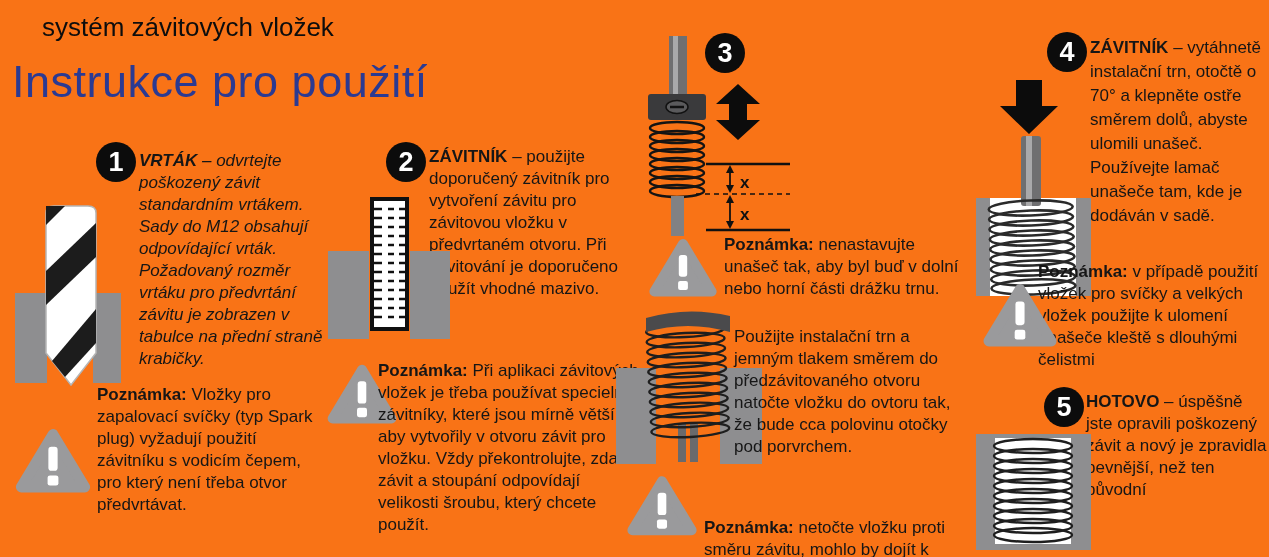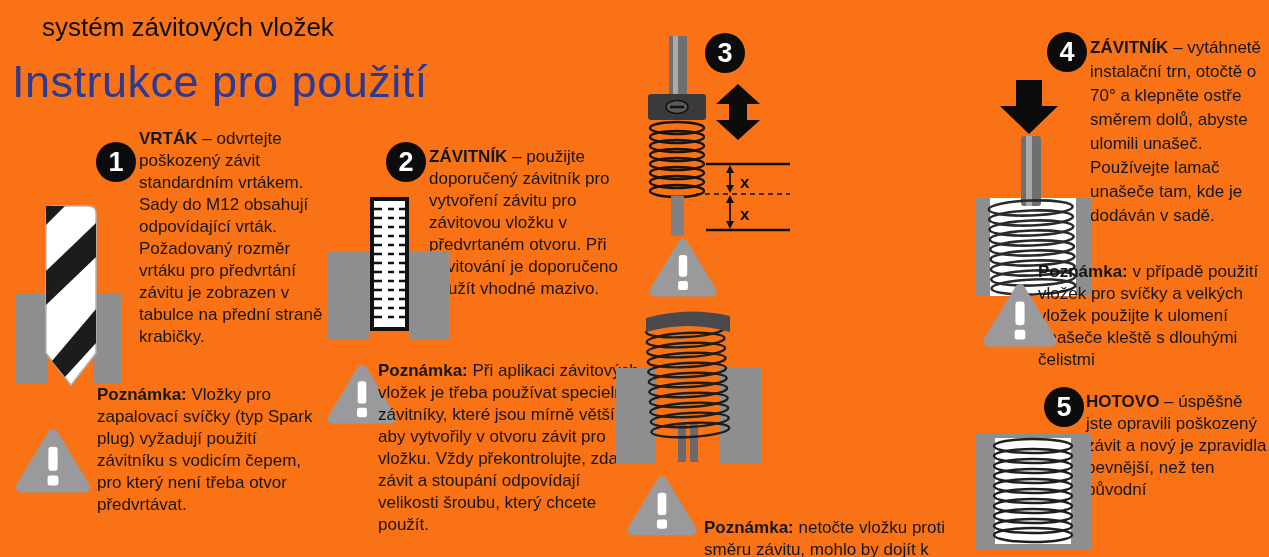--- a/index.html
+++ b/index.html
@@ -29,21 +29,21 @@
     </symbol>
   </defs>
 </svg>
 
 <div class="canvas">
 
   <div class="abs subtitle" style="left:42px;top:12px;">systém závitových vložek</div>
   <div class="abs title" style="left:12px;top:56px;">Instrukce pro použití</div>
 
   <div class="abs badge" style="left:96px;top:142px;">1</div>
-  <div class="abs txt" style="left:139px;top:128px;width:196px;">
+  <div class="abs txt" style="left:139px;top:150px;width:196px;font-style:italic;">
     <b>VRTÁK</b>
     <span>– odvrtejte poškozený závit standardním vrtákem. Sady do M12 obsahují odpovídající vrták. Požadovaný rozměr vrtáku pro předvrtání závitu je zobrazen v tabulce na přední straně krabičky.</span>
   </div>
 
   <svg class="abs" style="left:5px;top:203px;" width="118" height="185" viewBox="0 0 118 185">
     <rect x="10" y="90" width="32" height="90" fill="#8e8e90"></rect>
     <rect x="88" y="90" width="28" height="90" fill="#8e8e90"></rect>
     <path d="M41,10 Q41,3 49,3 L83,3 Q91,3 91,10 L91,150 L66,182 L41,150 Z" fill="#ffffff" stroke="#b5b5b5" stroke-width="1.5"></path>
     <polygon points="41,3 60,3 41,22" fill="#1c1c1c"></polygon>
     <polygon points="91,20 91,54 41,102 41,68" fill="#1c1c1c"></polygon>
@@ -129,20 +129,24 @@
     <polygon points="90,193 86,185 94,185" fill="#111"></polygon>
     <text x="100" y="152" class="dimlabel">x</text>
     <text x="100" y="184" class="dimlabel">x</text>
   </svg>
 
   <div class="abs badge" style="left:705px;top:33px;">3</div>
 
   <svg class="abs warn" style="left:648px;top:236px;" width="70" height="62">
       <use href="#warnsym"></use>
     </svg>
+  <div class="abs txt" style="left:724px;top:234px;width:244px;">
+    <b>Poznámka:</b>
+    <span>nenastavujte unašeč tak, aby byl buď v dolní nebo horní části drážku trnu.</span>
+  </div>
 
   <svg class="abs" style="left:616px;top:306px;" width="146" height="160" viewBox="0 0 146 160">
     <defs>
         <ellipse id="c3b" cx="0" cy="0" rx="39" ry="7" fill="none" stroke="#1e1e1e" stroke-width="2.4"></ellipse>
       </defs>
     <rect x="0" y="62" width="40" height="96" fill="#8e8e90"></rect>
     <rect x="104" y="62" width="42" height="96" fill="#8e8e90"></rect>
     <rect x="62" y="118" width="8" height="38" fill="#6a6a6c"></rect>
     <rect x="74" y="118" width="8" height="38" fill="#6a6a6c"></rect>
     <g transform="rotate(-3 72 80)">
@@ -153,20 +157,21 @@
         <use href="#c3b" x="72" y="64"></use>
         <use href="#c3b" x="72" y="74"></use>
       <use href="#c3b" x="72" y="84"></use>
         <use href="#c3b" x="72" y="94"></use>
         <use href="#c3b" x="72" y="104"></use>
       <use href="#c3b" x="72" y="114"></use>
         <use href="#c3b" x="72" y="124"></use>
     </g>
     <path d="M30,12 Q72,0 114,10 L114,26 Q72,14 30,26 Z" fill="#4a4a4c"></path>
   </svg>
+  <div class="abs txt" style="left:734px;top:326px;width:236px;">Použijte instalační trn a jemným tlakem směrem do předzávitovaného otvoru natočte vložku do ovtoru tak, že bude cca polovinu otočky pod porvrchem.</div>
 
   <svg class="abs warn" style="left:626px;top:473px;" width="72" height="64">
       <use href="#warnsym"></use>
     </svg>
   <div class="abs txt" style="left:704px;top:470px;width:250px;margin-top:47px;">
     <b>Poznámka:</b>
     <span>netočte vložku proti směru závitu, mohlo by dojít k ulomeni unašeče.</span>
   </div>
 
   <div class="abs badge" style="left:1047px;top:32px;">4</div>

